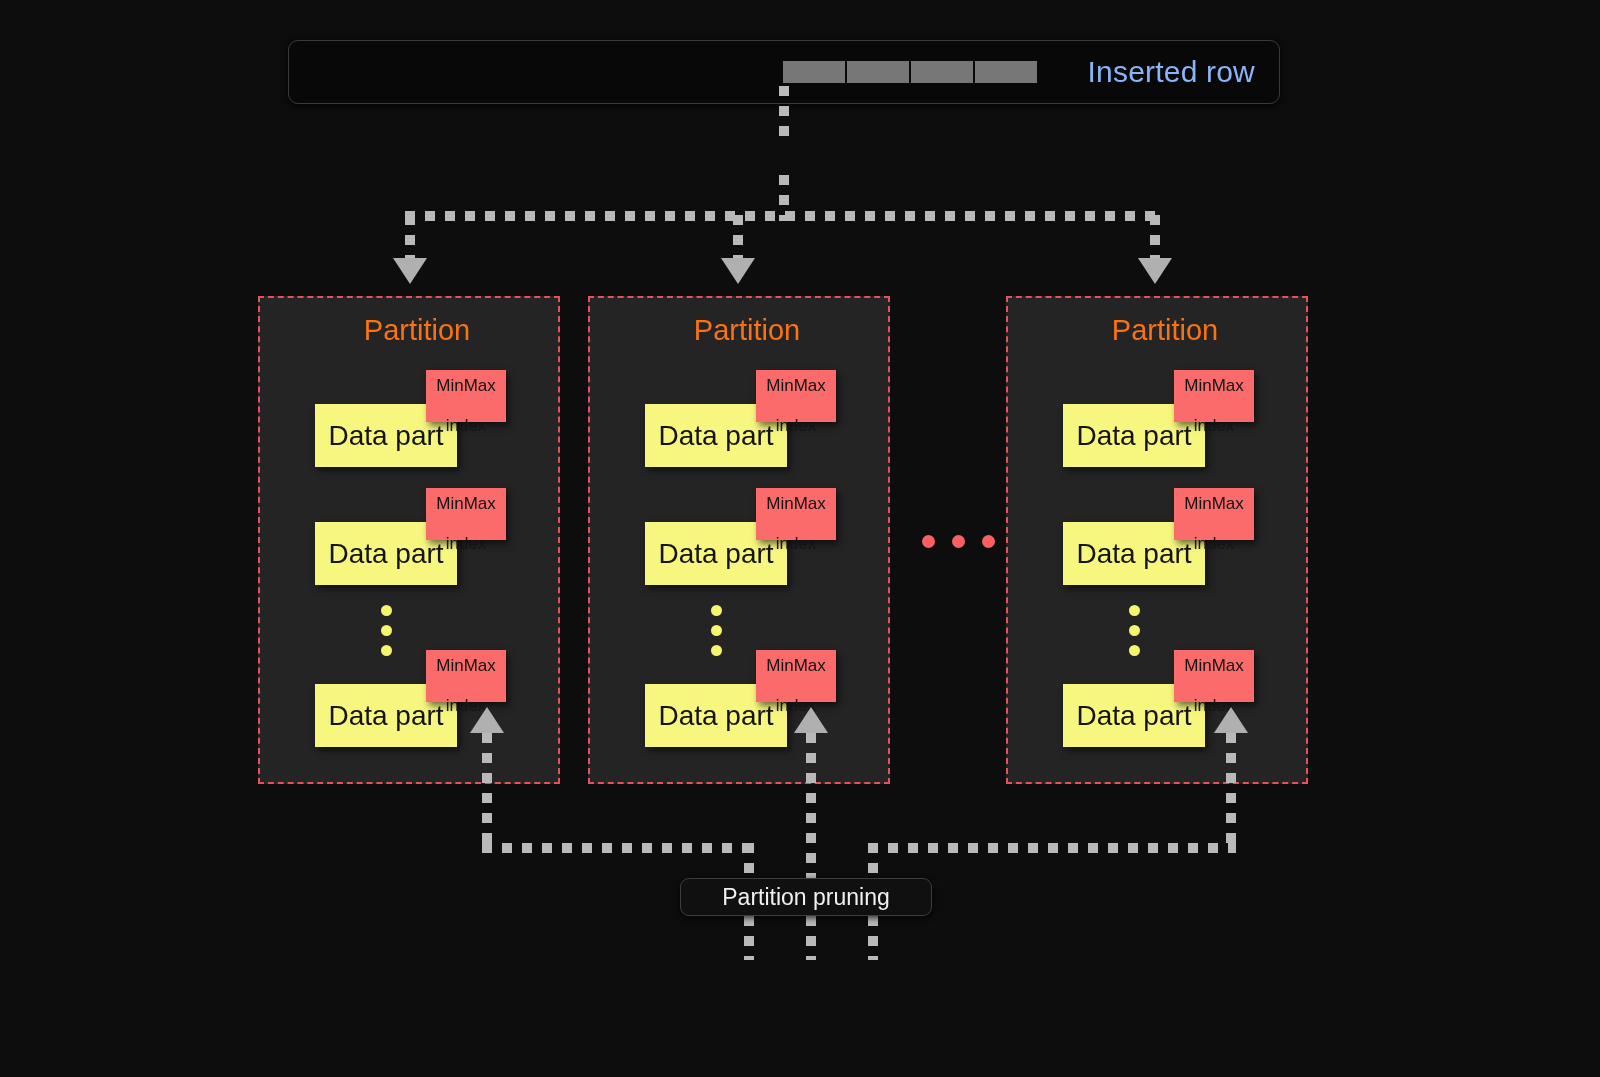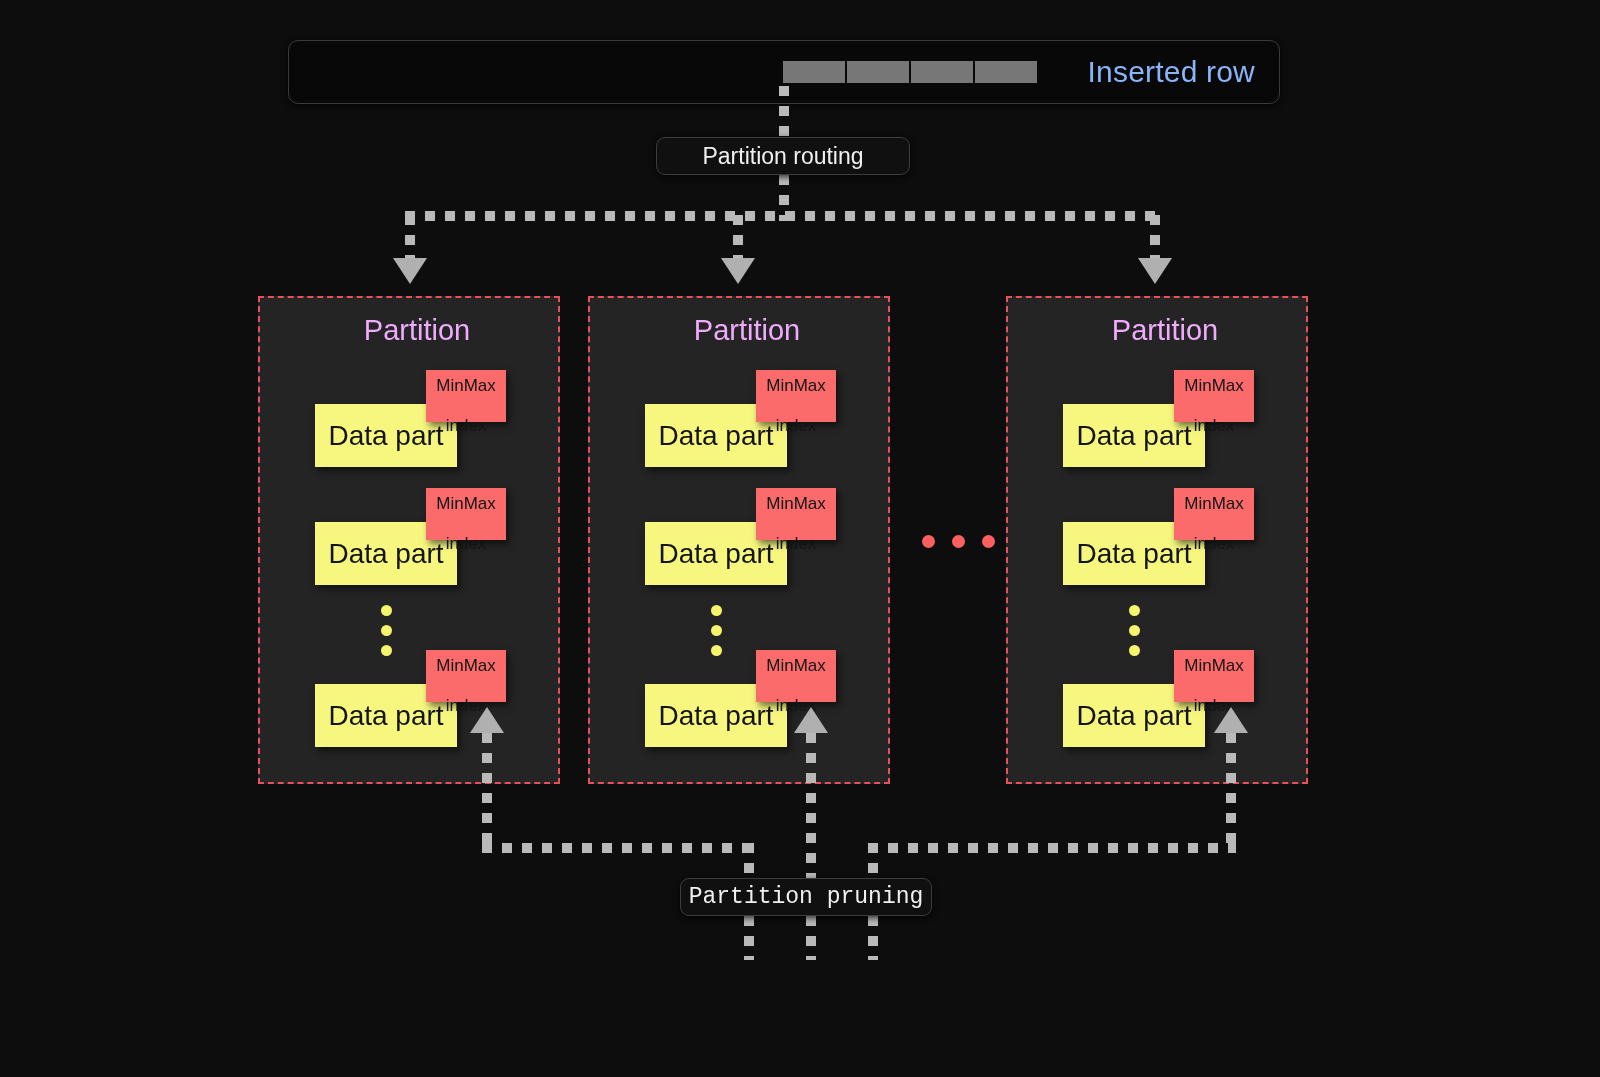--- a/index.html
+++ b/index.html
@@ -76,21 +76,21 @@
   
   .partition{
     position:absolute;
     border:2px dashed #e8505b;
     background:#242424;
     box-sizing:border-box;
     z-index:1;
   }
   .partition-title{
     position:absolute;left:16px;right:0;top:16px;
-    text-align:center;color:#f0abfc;font-size:29px;
+    text-align:center;color:#f97316;font-size:29px;
   }
   .datapart{
     position:absolute;
     background:#f7f77f;
     color:#141414;
     font-size:28px;
     display:flex;align-items:center;justify-content:center;
     box-shadow:3px 4px 7px rgba(0,0,0,.55);
     z-index:4;
   }
@@ -119,23 +119,20 @@
       <span class="row-cell"></span>
       <span class="row-cell"></span>
       <span class="row-cell"></span>
       <span class="row-cell"></span>
     </div>
     <div class="bar-label">Inserted row</div>
   </div>
 
   <div class="dotv" style="left:779px;top:86px;height:52px;"></div>
 
-  <div class="pill" style="left:656px;top:137px;width:254px;height:38px;">
-    <span>Partition routing</span>
-  </div>
 
   <div class="dotv" style="left:779px;top:175px;height:46px;"></div>
 
   <div class="doth" style="left:405px;top:211px;width:755px;"></div>
 
   <div class="dotv" style="left:405px;top:215px;height:48px;"></div>
   <div class="arrow-down" style="left:393px;top:258px;"></div>
 
   <div class="dotv" style="left:733px;top:215px;height:48px;"></div>
   <div class="arrow-down" style="left:721px;top:258px;"></div>
@@ -277,21 +274,21 @@
 
   <div class="arrow-up" style="left:1214px;top:707px;"></div>
   <div class="dotv" style="left:1226px;top:733px;height:118px;"></div>
 
   <div class="doth" style="left:482px;top:843px;width:262px;"></div>
   <div class="doth" style="left:868px;top:843px;width:368px;"></div>
 
   <div class="dotv" style="left:744px;top:843px;height:53px;"></div>
   <div class="dotv" style="left:868px;top:843px;height:53px;"></div>
 
-  <div class="pill" style="left:680px;top:878px;width:252px;height:38px;font-family:Liberation Mono, monospace;">
+  <div class="pill" style="left:680px;top:878px;width:252px;height:38px;">
     <span>Partition pruning</span>
   </div>
 
   <div class="dotv" style="left:744px;top:916px;height:44px;"></div>
   <div class="dotv" style="left:806px;top:916px;height:44px;"></div>
   <div class="dotv" style="left:868px;top:916px;height:44px;"></div>
 
 
 </div>
 

